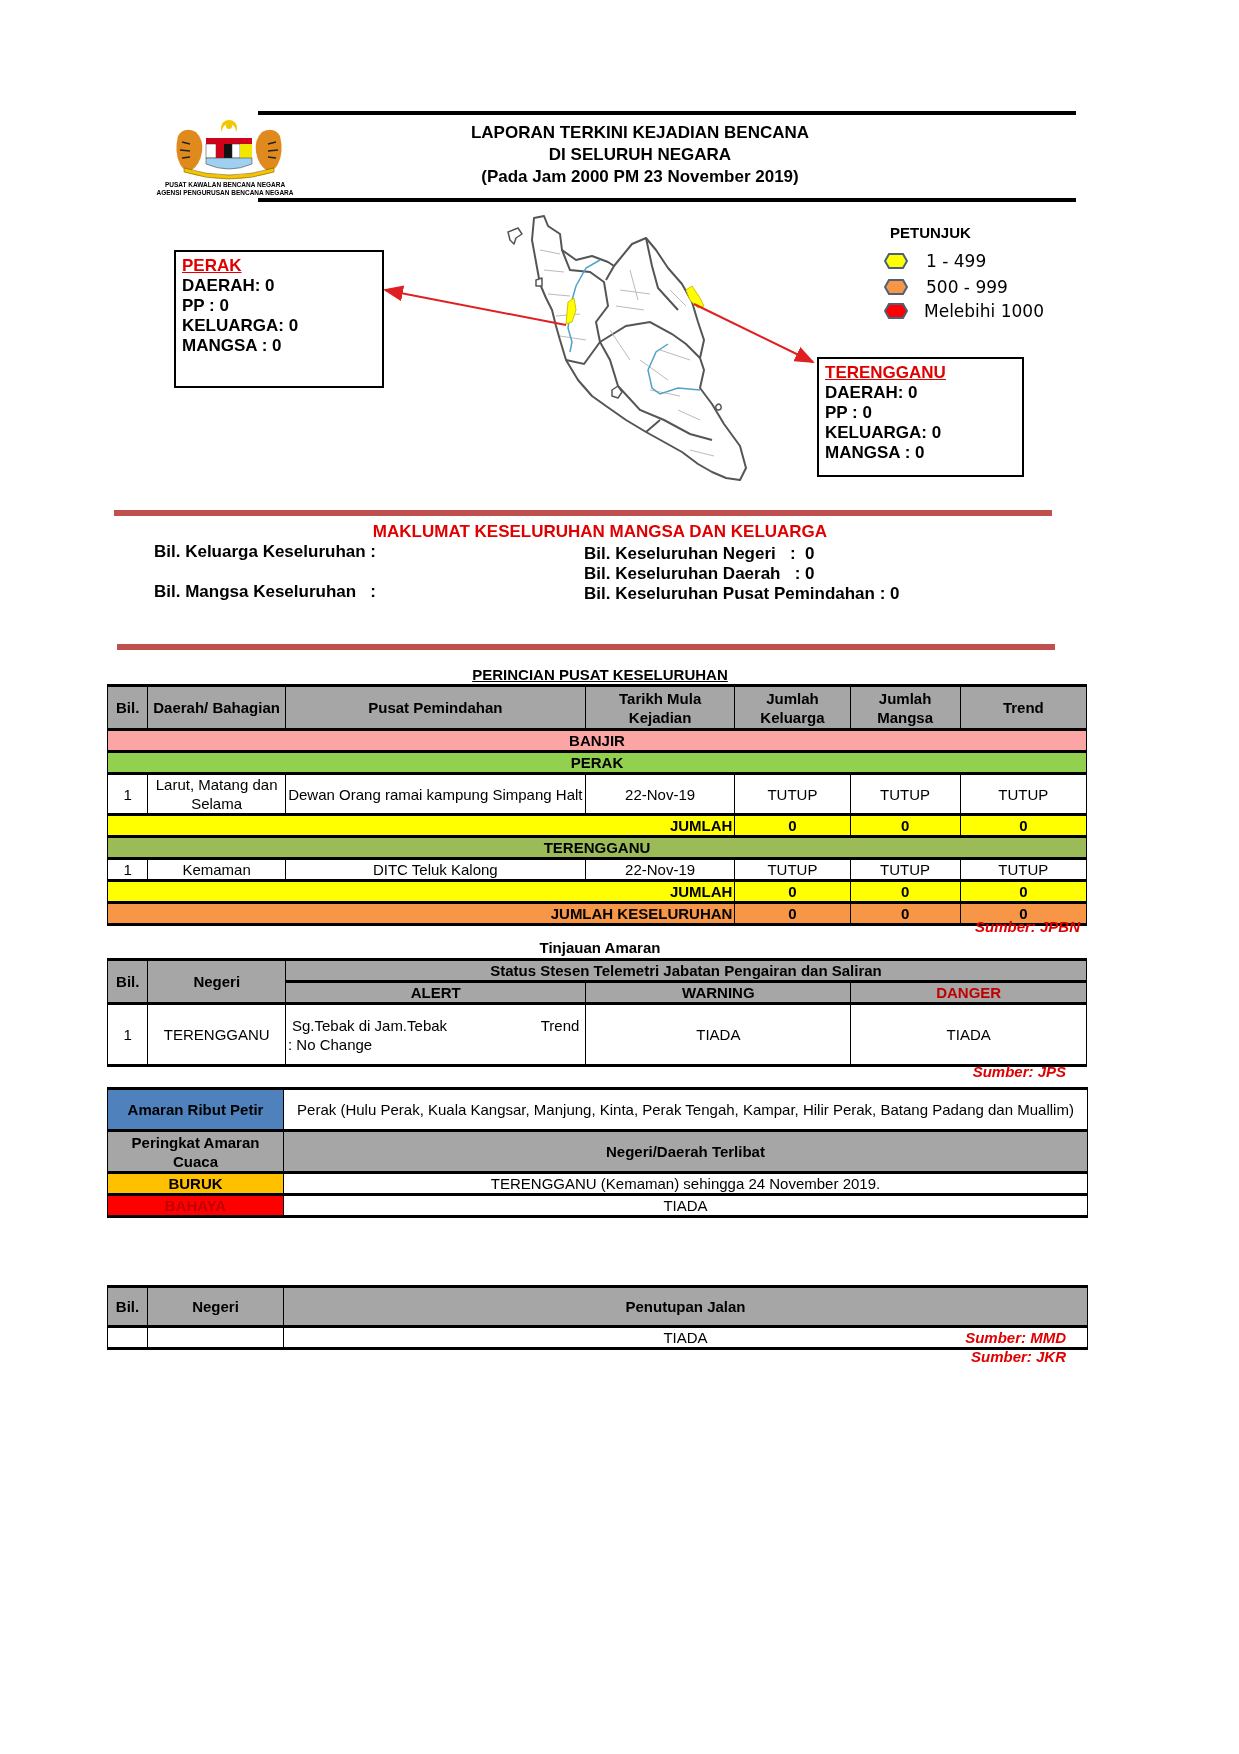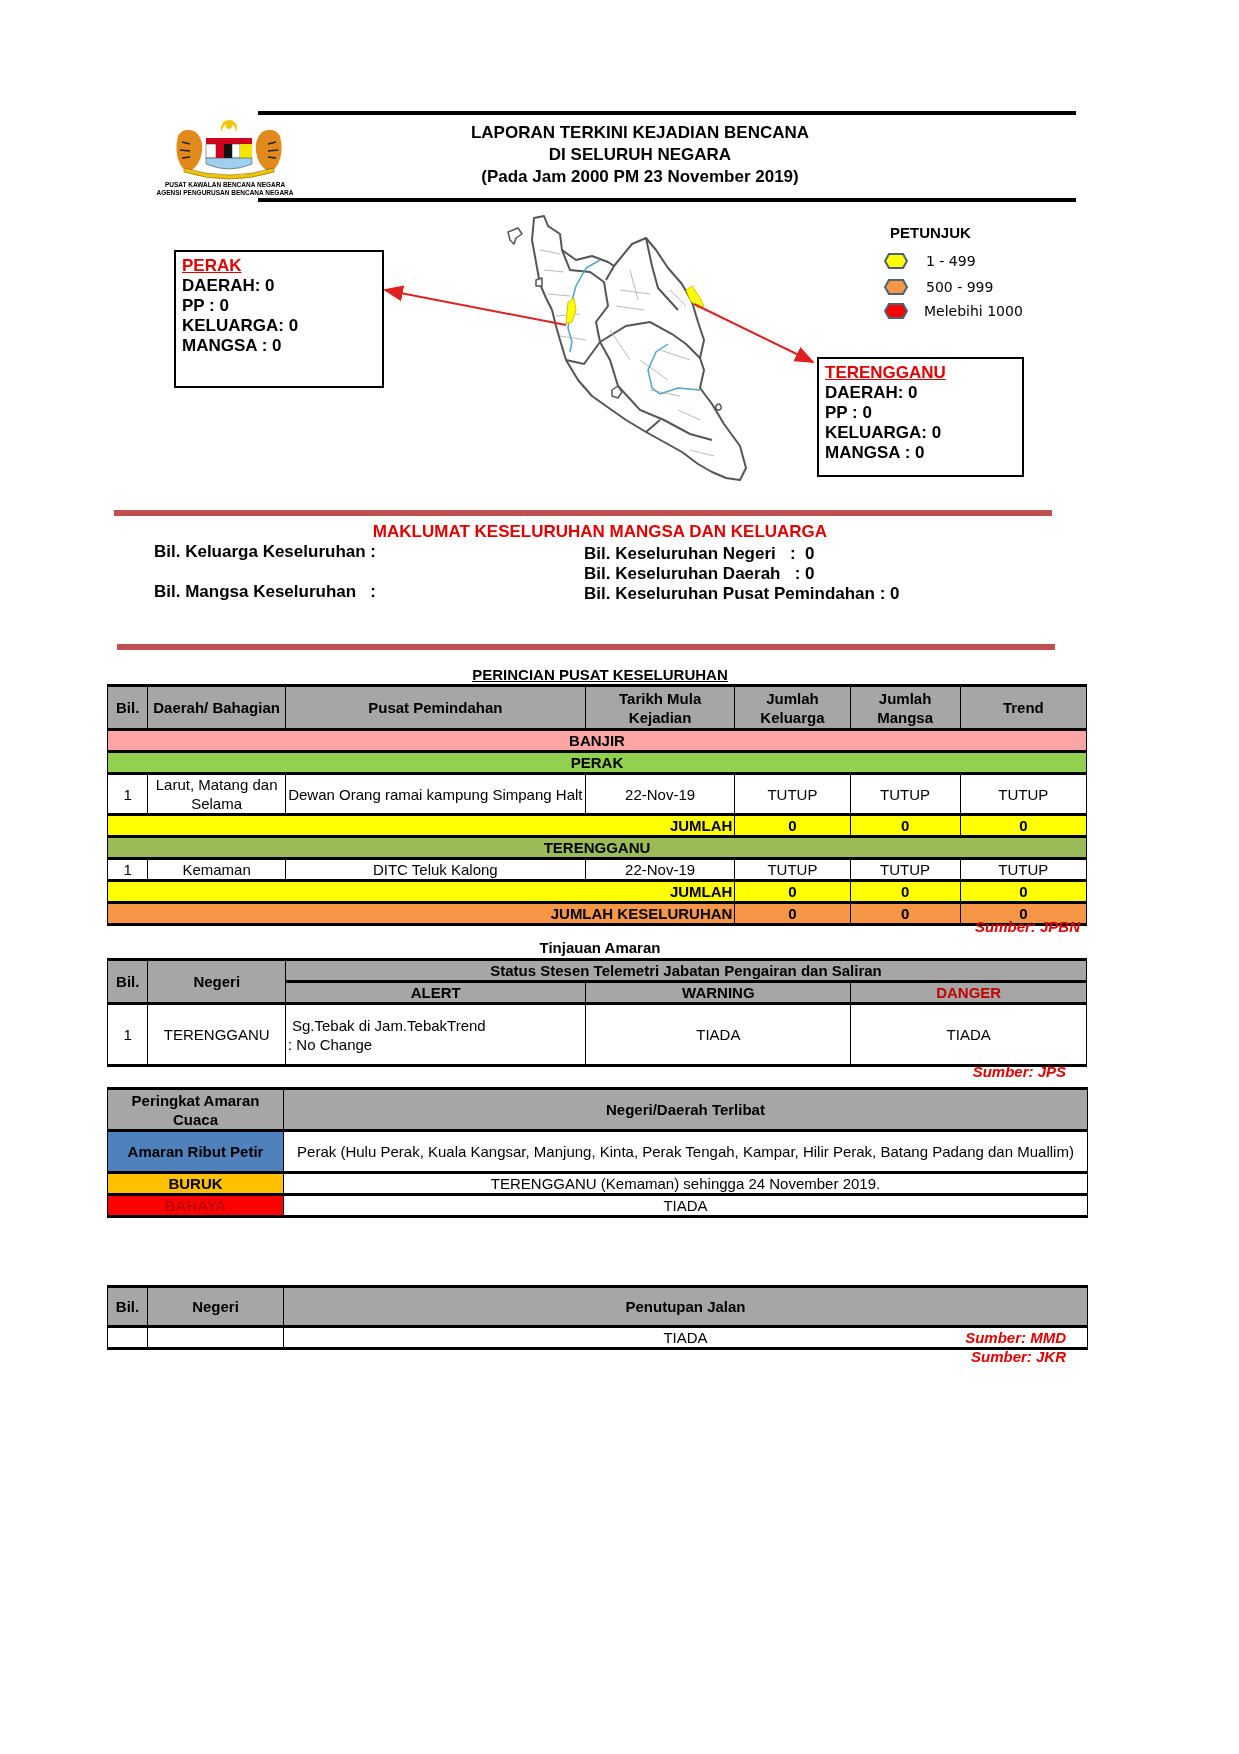--- a/index.html
+++ b/index.html
@@ -10,21 +10,21 @@
   .hdr-line { position: absolute; left: 258px; width: 818px; background: #000; }
   .title { position: absolute; left: 340px; width: 600px; text-align: center; font-weight: bold; font-size: 17px; line-height: 22px; }
   .logo-cap { position: absolute; left: 155px; width: 140px; text-align: center; font-size: 6.5px; font-weight: bold; line-height: 8px; }
 
   
   .state-box { position: absolute; border: 2px solid #000; background: #fff; padding: 4px 0 0 6px; box-sizing: border-box; font-weight: bold; font-size: 17px; line-height: 20px; }
   .state-name { color: #e00000; text-decoration: underline; }
 
   
   .legend-title { position: absolute; left: 890px; top: 224px; font-weight: bold; font-size: 15px; }
-  .legend-row { position: absolute; left: 884px; height: 22px; display: flex; align-items: center; font-size: 14px; font-family: "DejaVu Sans", sans-serif; }
+  .legend-row { position: absolute; left: 884px; height: 22px; display: flex; align-items: center; font-size: 17px; font-family: "DejaVu Sans", sans-serif; }
   .hex { width: 24px; height: 16px; margin-right: 18px; }
 
   
   .red-bar { position: absolute; height: 6px; background: #c0504d; }
 
   
   .mak-title { position: absolute; left: 200px; width: 800px; text-align: center; top: 522px; color: #e00000; font-weight: bold; font-size: 17px; }
   .mak-text { position: absolute; font-weight: bold; font-size: 17px; white-space: pre; }
 
   
@@ -255,46 +255,46 @@
   </tr>
   <tr style="height:19px;margin-left:9px;">
     <th class="bg-yellow thick-top">ALERT</th>
     <th class="bg-amber" style="border-top:3px solid #000;">WARNING</th>
     <th class="bg-red" style="border-top:3px solid #000;color:#c00000;">DANGER</th>
   </tr>
   <tr style="height:62px;">
     <td class="thick-top thick-bottom">1</td>
     <td class="thick-top thick-bottom">TERENGGANU</td>
     <td class="thick-top thick-bottom" style="text-align:left;">
-      <div style="display:flex;justify-content:flex-start;padding:0 4px;">
+      <div style="display:flex;justify-content:space-between;padding:0 4px;">
         <span>Sg.Tebak di Jam.Tebak</span>
         <span>Trend</span>
       </div>
       <div style="">: No Change</div>
     </td>
     <td class="thick-top thick-bottom">TIADA</td>
     <td class="thick-top thick-bottom">TIADA</td>
   </tr>
 </tbody>
   </table>
 <div class="sumber" style="left:870px;width:196px;top:1063px;">Sumber: JPS</div>
 
 <table class="t" style="top:1087px;">
   <colgroup>
       <col style="width:176px">
       <col style="width:804px">
     </colgroup>
   <tbody>
       <tr style="height:42px;">
+    <td class="bg-blue thick-top">Amaran Ribut Petir</td>
+    <td class="thick-top">Perak (Hulu Perak, Kuala Kangsar, Manjung, Kinta, Perak Tengah, Kampar, Hilir Perak, Batang Padang dan Muallim)</td>
+  </tr>
+  <tr style="height:42px;">
     <th class="thick-top">Peringkat Amaran Cuaca</th>
     <th class="thick-top">Negeri/Daerah Terlibat</th>
-  </tr>
-  <tr style="height:42px;">
-    <td class="bg-blue thick-top">Amaran Ribut Petir</td>
-    <td class="thick-top">Perak (Hulu Perak, Kuala Kangsar, Manjung, Kinta, Perak Tengah, Kampar, Hilir Perak, Batang Padang dan Muallim)</td>
   </tr>
   <tr style="height:19px;">
     <td class="bg-amber thick-top">BURUK</td>
     <td class="thick-top">TERENGGANU (Kemaman) sehingga 24 November 2019.</td>
   </tr>
   <tr style="height:19px;">
     <td class="bg-red thick-top thick-bottom" style="color:#c00000;">BAHAYA</td>
     <td class="thick-top thick-bottom">TIADA</td>
   </tr>
 </tbody>

